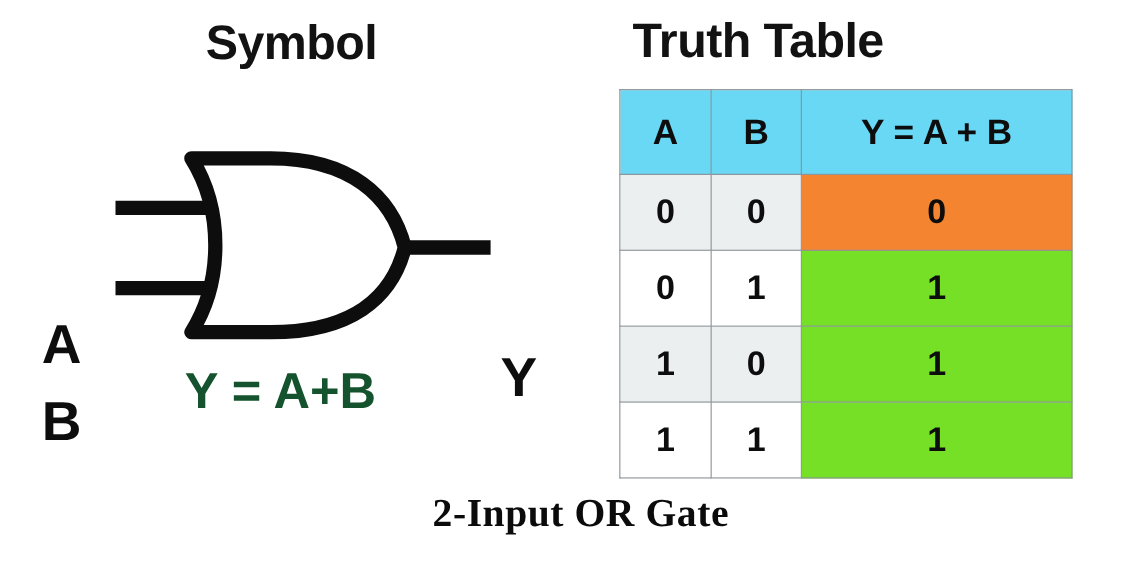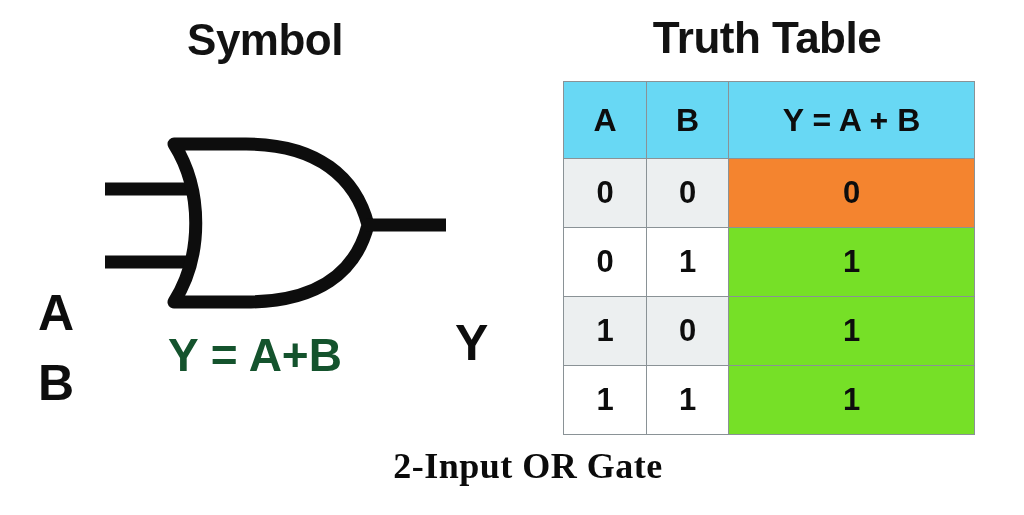--- a/index.html
+++ b/index.html
@@ -28,24 +28,23 @@
     white-space: nowrap;
     letter-spacing: -0.5px;
   }
   #symbol-heading {
     left: 0;
     top: 18px;
     width: 530px;
     text-align: center;
   }
   #truth-table-heading {
-    left: 563px;
+    left: 575px;
     top: 16px;
     width: 408px;
-    text-align: center;
   }
 
   
   #symbol-area {
     position: absolute;
     left: 0;
     top: 120px;
     width: 530px;
     height: 200px;
   }

